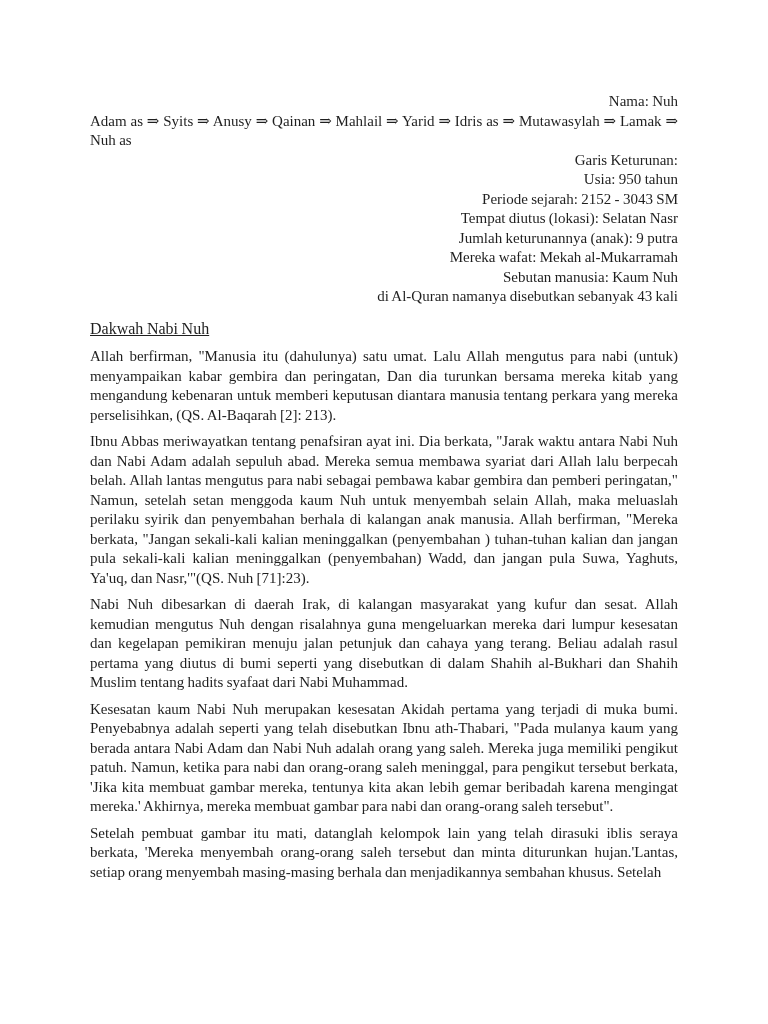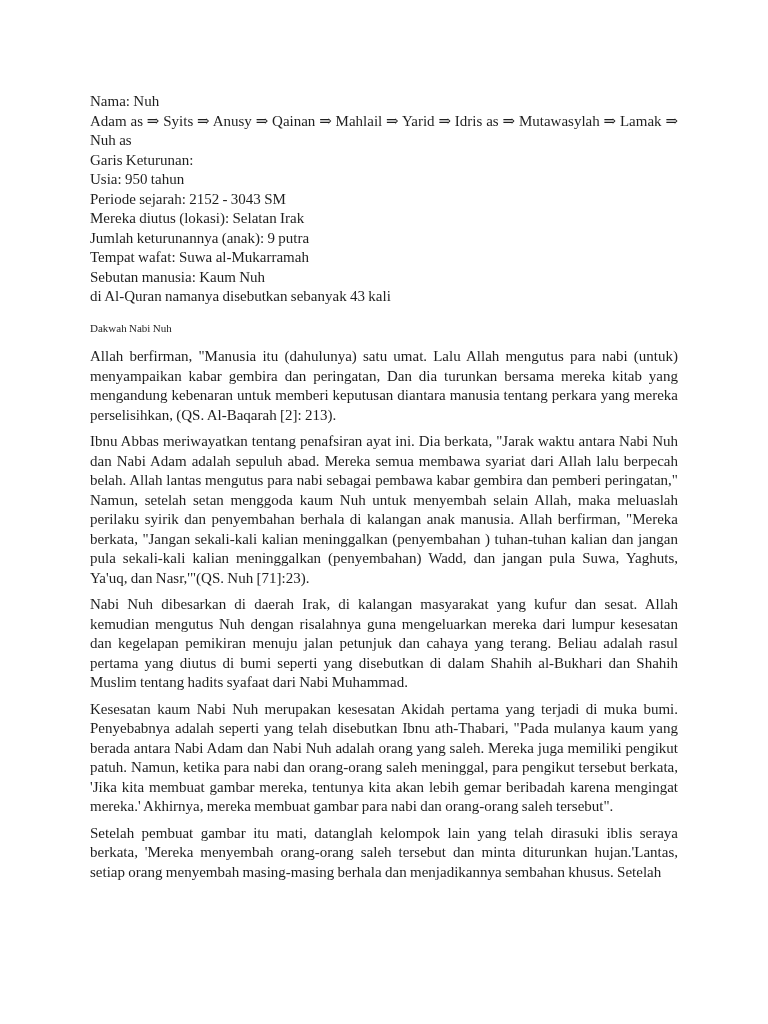--- a/index.html
+++ b/index.html
@@ -22,50 +22,52 @@
     font-size: 15px;
     line-height: 19.5px;
     color: #1f1f1f;
     word-spacing: -0.4px;
   }
   .profile-block {
     margin: 0 0 12px 0;
   }
   .profile-line {
     white-space: normal;
+    text-align: right;
   }
   .profile-line.lineage {
     text-align: justify;
   }
   .section-heading {
     margin: 2px 0 9px 0;
     font-weight: normal;
-    font-size: 11px;
+    font-size: 16px;
     line-height: 19.5px;
+    text-decoration: underline;
   }
   p.body-par {
     margin: 0 0 7px 0;
     text-align: justify;
     text-justify: inter-word;
   }
 </style>
 </head>
 <body>
 
 <div class="page">
 
   <div class="profile-block">
     <div class="profile-line">Nama: Nuh</div>
     <div class="profile-line lineage">Adam as ⇒ Syits ⇒ Anusy ⇒ Qainan ⇒ Mahlail ⇒ Yarid ⇒ Idris as ⇒ Mutawasylah ⇒ Lamak ⇒ Nuh as</div>
     <div class="profile-line">Garis Keturunan:</div>
     <div class="profile-line">Usia: 950 tahun</div>
     <div class="profile-line">Periode sejarah: 2152 - 3043 SM</div>
-    <div class="profile-line">Mereka diutus (lokasi): Selatan Irak</div>
+    <div class="profile-line">Tempat diutus (lokasi): Selatan Nasr</div>
     <div class="profile-line">Jumlah keturunannya (anak): 9 putra</div>
-    <div class="profile-line">Tempat wafat: Suwa al-Mukarramah</div>
+    <div class="profile-line">Mereka wafat: Mekah al-Mukarramah</div>
     <div class="profile-line">Sebutan manusia: Kaum Nuh</div>
     <div class="profile-line">di Al-Quran namanya disebutkan sebanyak 43 kali</div>
   </div>
 
   <div class="section-heading">Dakwah Nabi Nuh</div>
 
   <p class="body-par">Allah berfirman, "Manusia itu (dahulunya) satu umat. Lalu Allah mengutus para nabi (untuk) menyampaikan kabar gembira dan peringatan, Dan dia turunkan bersama mereka kitab yang mengandung kebenaran untuk memberi keputusan diantara manusia tentang perkara yang mereka perselisihkan, (QS. Al-Baqarah [2]: 213).</p>
   <p class="body-par">Ibnu Abbas meriwayatkan tentang penafsiran ayat ini. Dia berkata, "Jarak waktu antara Nabi Nuh dan Nabi Adam adalah sepuluh abad. Mereka semua membawa syariat dari Allah lalu berpecah belah. Allah lantas mengutus para nabi sebagai pembawa kabar gembira dan pemberi peringatan," Namun, setelah setan menggoda kaum Nuh untuk menyembah selain Allah, maka meluaslah perilaku syirik dan penyembahan berhala di kalangan anak manusia. Allah berfirman, "Mereka berkata, "Jangan sekali-kali kalian meninggalkan (penyembahan ) tuhan-tuhan kalian dan jangan pula sekali-kali kalian meninggalkan (penyembahan) Wadd, dan jangan pula Suwa, Yaghuts, Ya'uq, dan Nasr,'"(QS. Nuh [71]:23).</p>
   <p class="body-par">Nabi Nuh dibesarkan di daerah Irak, di kalangan masyarakat yang kufur dan sesat. Allah kemudian mengutus Nuh dengan risalahnya guna mengeluarkan mereka dari lumpur kesesatan dan kegelapan pemikiran menuju jalan petunjuk dan cahaya yang terang. Beliau adalah rasul pertama yang diutus di bumi seperti yang disebutkan di dalam Shahih al-Bukhari dan Shahih Muslim tentang hadits syafaat dari Nabi Muhammad.</p>
   <p class="body-par">Kesesatan kaum Nabi Nuh merupakan kesesatan Akidah pertama yang terjadi di muka bumi. Penyebabnya adalah seperti yang telah disebutkan Ibnu ath-Thabari, "Pada mulanya kaum yang berada antara Nabi Adam dan Nabi Nuh adalah orang yang saleh. Mereka juga memiliki pengikut patuh. Namun, ketika para nabi dan orang-orang saleh meninggal, para pengikut tersebut berkata, 'Jika kita membuat gambar mereka, tentunya kita akan lebih gemar beribadah karena mengingat mereka.' Akhirnya, mereka membuat gambar para nabi dan orang-orang saleh tersebut".</p>

